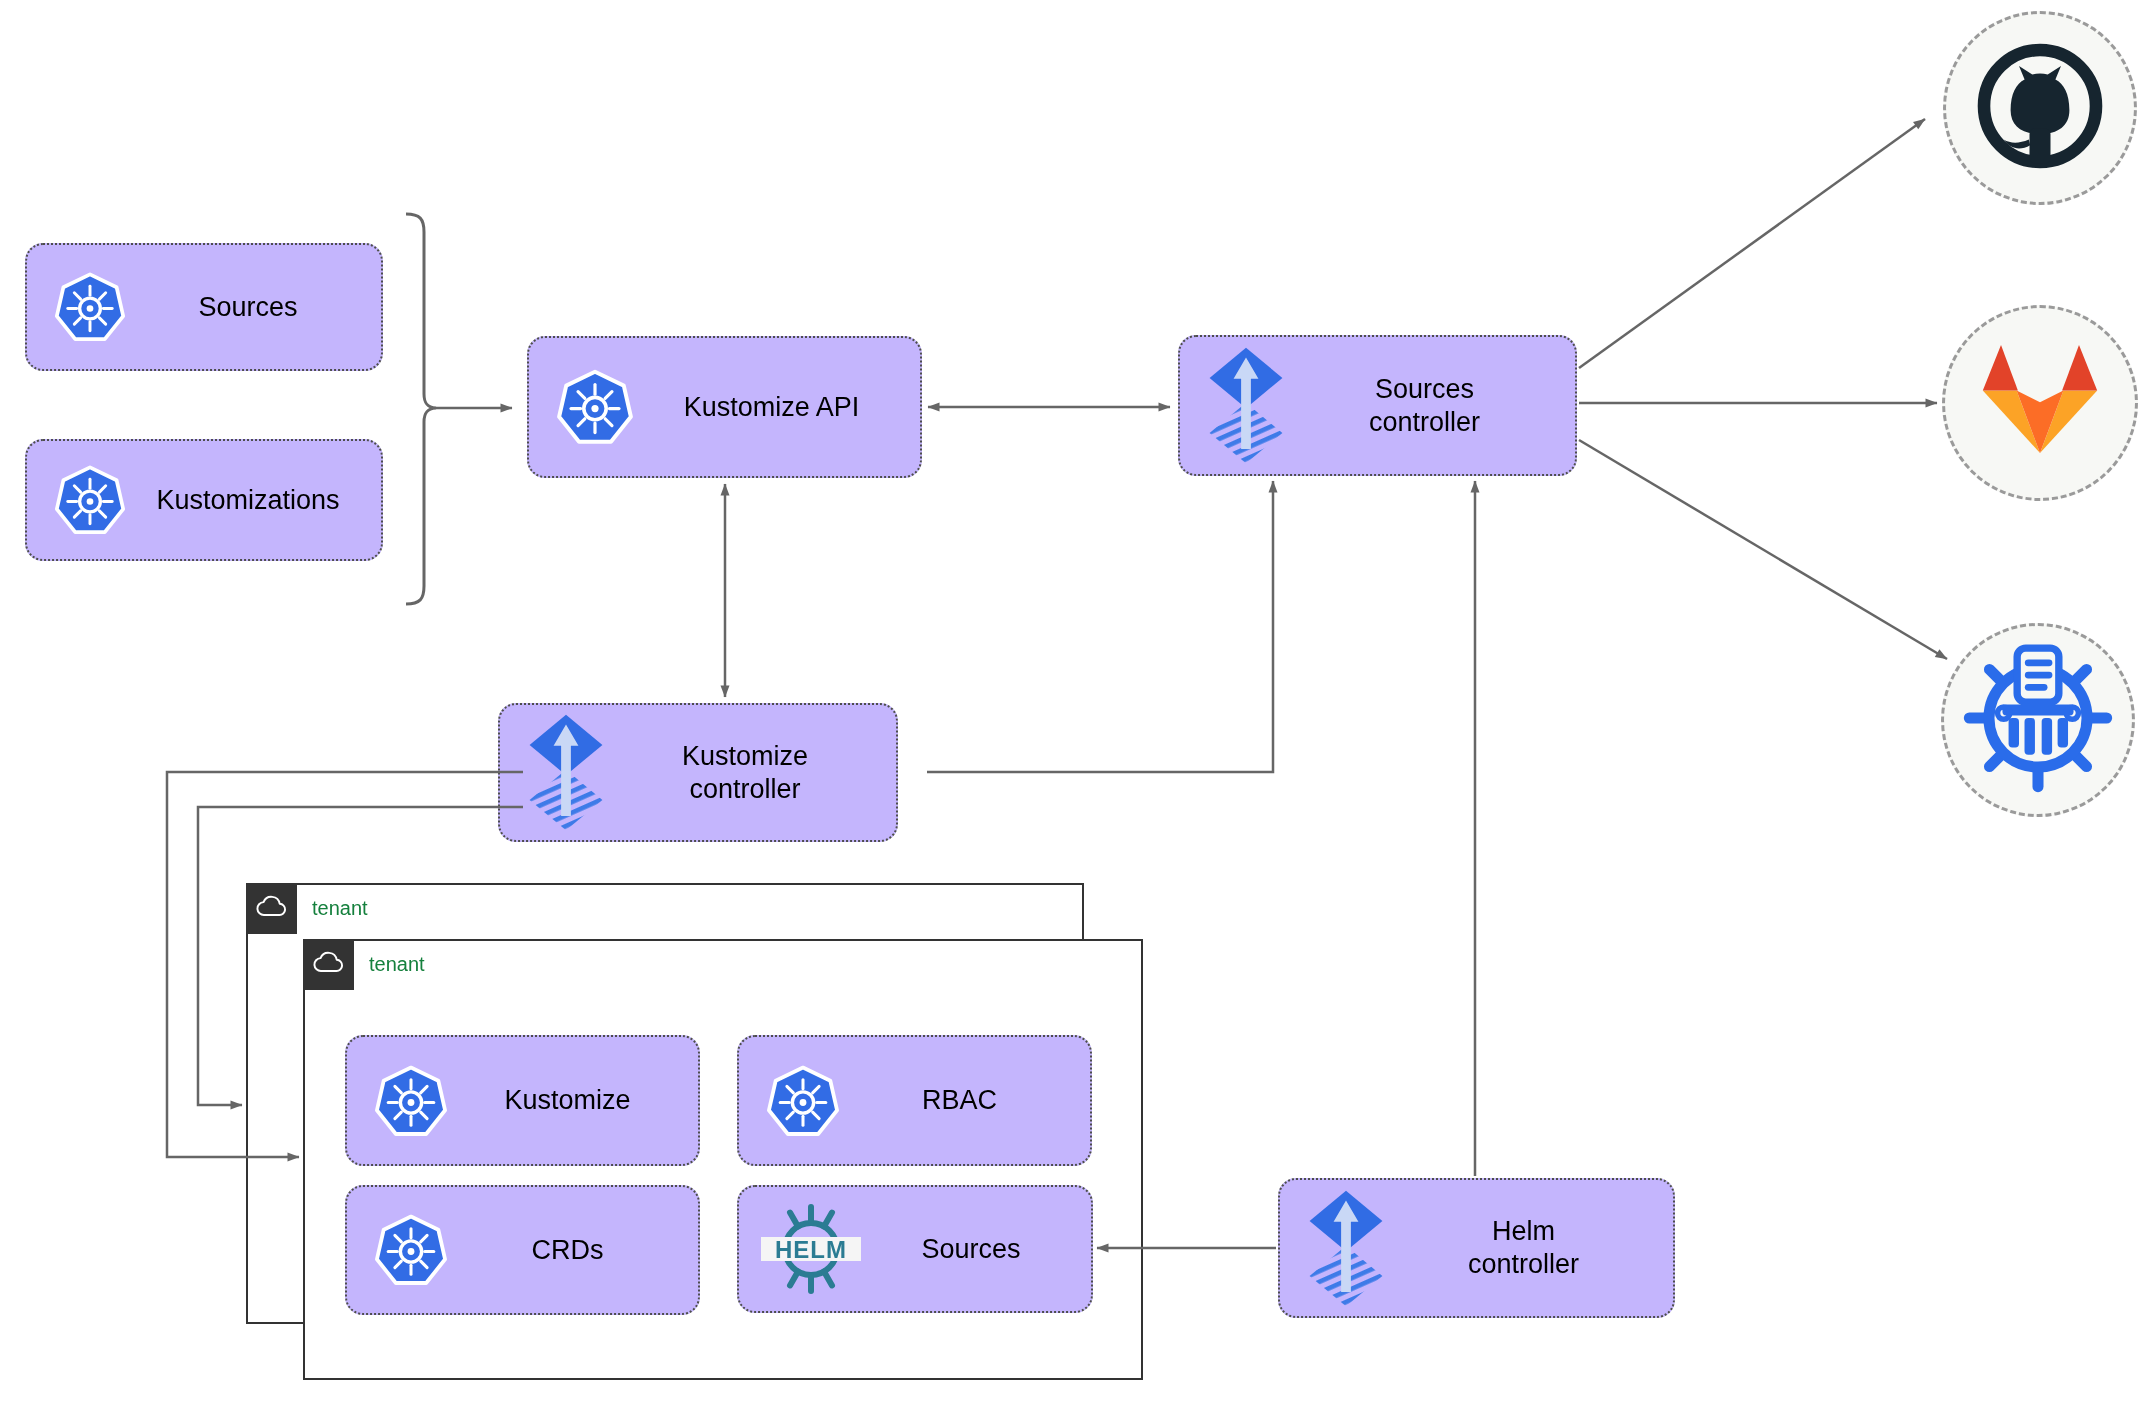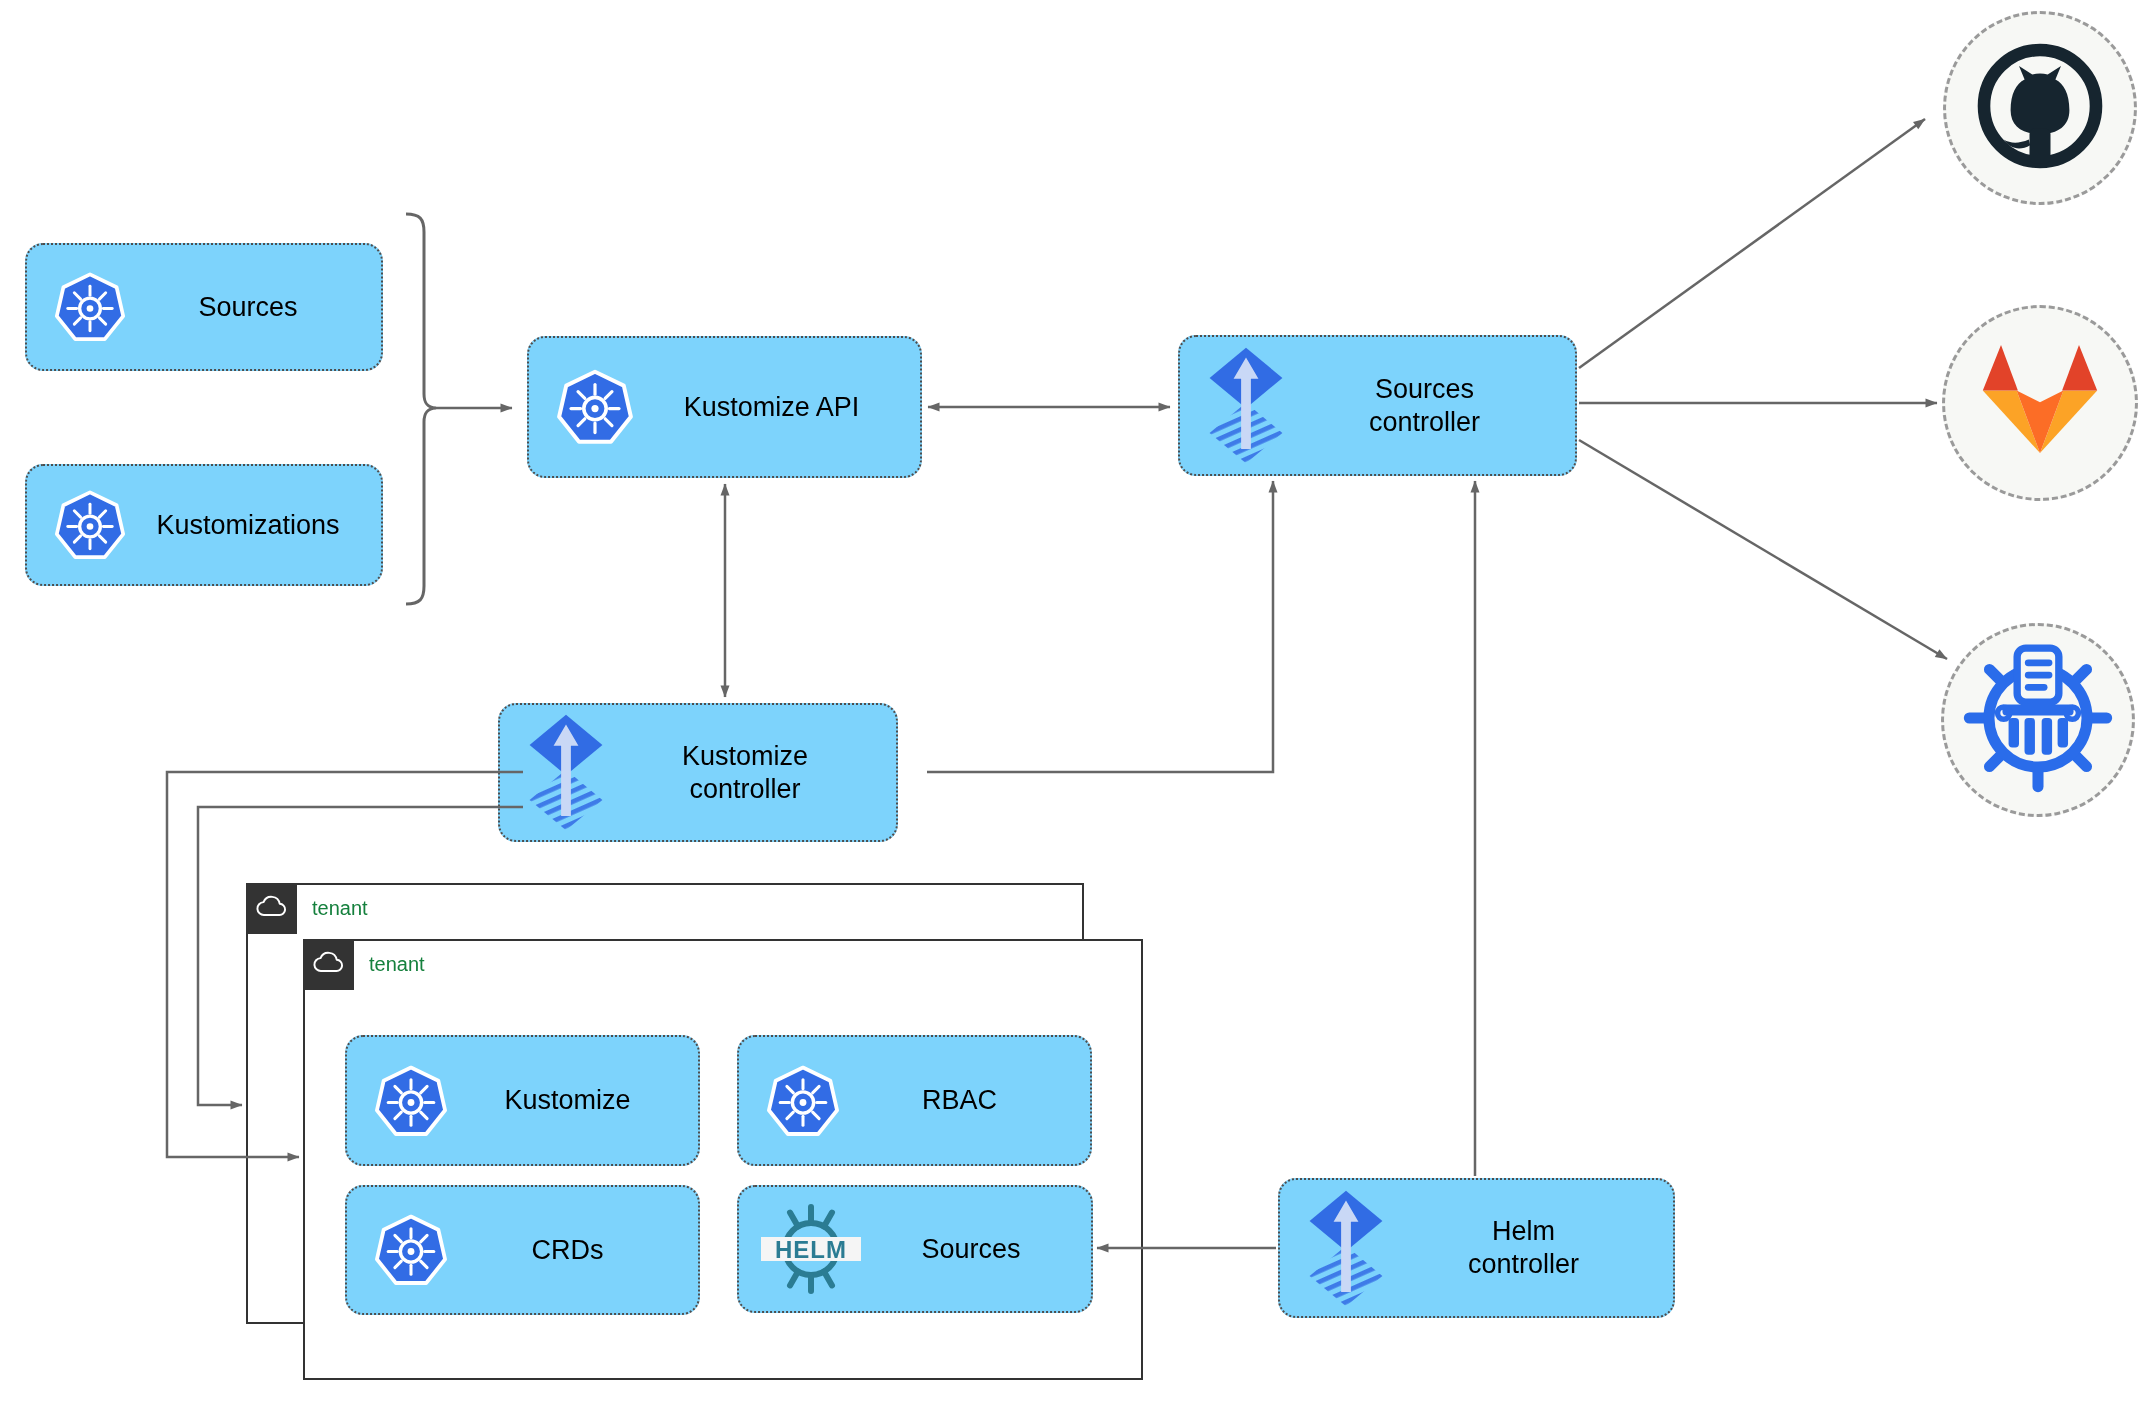--- a/index.html
+++ b/index.html
@@ -1,20 +1,20 @@
 <!DOCTYPE html>
 <html><head>
 <meta charset="utf-8">
 <style>
   html,body{margin:0;padding:0;}
   body{width:2144px;height:1407px;position:relative;background:#ffffff;
        font-family:"Liberation Sans", sans-serif;overflow:hidden;}
 
   
-  .node{position:absolute;background:#7dd3fc;border:2px dotted #4d4d4d;border-radius:18px;
+  .node{position:absolute;background:#c4b5fd;border:2px dotted #4d4d4d;border-radius:18px;
         display:flex;align-items:center;box-sizing:border-box;z-index:5;}
   .node .ic{flex:0 0 auto;margin-left:26px;display:flex;align-items:center;}
   .node .lbl{flex:1;text-align:center;font-size:27px;color:#000;padding-right:12px;line-height:33px;}
 
   
   .extcircle{position:absolute;border-radius:50%;border:3px dashed #9a9a9a;background:#f7f8f5;
              display:flex;align-items:center;justify-content:center;box-sizing:border-box;z-index:5;}
 
   
   .tenant{position:absolute;background:#ffffff;border:2px solid #333333;box-sizing:border-box;}
@@ -68,21 +68,21 @@
           <line x1="37.3" y1="64.7" x2="28.8" y2="73.2"></line>
         <line x1="32" y1="52" x2="20" y2="52"></line>
           <line x1="37.3" y1="39.3" x2="28.8" y2="30.8"></line>
       </g>
       <circle cx="50" cy="52" r="4.5" fill="#fff"></circle>
     </svg>
   </span>
   <span class="lbl">Sources</span>
 </div>
 
-<div class="node" style="left:25px;top:464px;width:358px;height:122px">
+<div class="node" style="left:25px;top:439px;width:358px;height:122px">
   <span class="ic">
     <svg viewBox="0 0 100 100" width="74" height="74">
       <polygon points="50,6 85.96,23.32 94.85,62.24 69.96,93.44 30.04,93.44 5.15,62.24 14.04,23.32" fill="#326CE5" stroke="#fff" stroke-width="5" stroke-linejoin="round"></polygon>
       <g stroke="#fff" stroke-width="4" stroke-linecap="round">
         <circle cx="50" cy="52" r="14" fill="none" stroke-width="4.5"></circle>
         <line x1="50" y1="34" x2="50" y2="22"></line>
           <line x1="62.7" y1="39.3" x2="71.2" y2="30.8"></line>
         <line x1="68" y1="52" x2="80" y2="52"></line>
           <line x1="62.7" y1="64.7" x2="71.2" y2="73.2"></line>
         <line x1="50" y1="70" x2="50" y2="82"></line>

